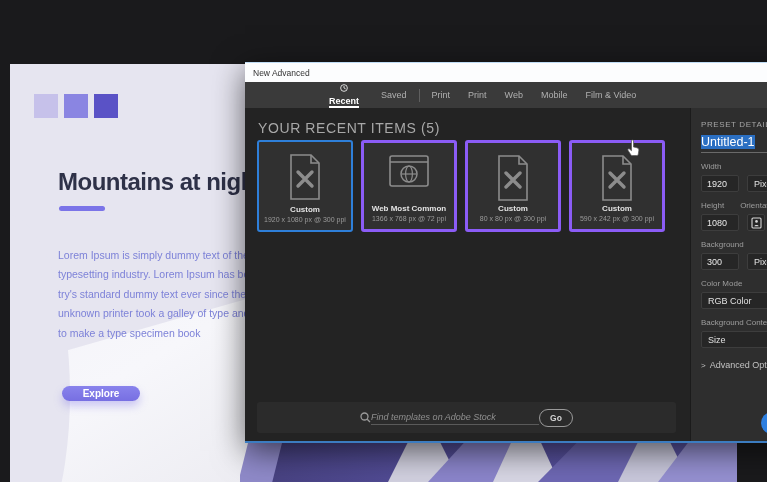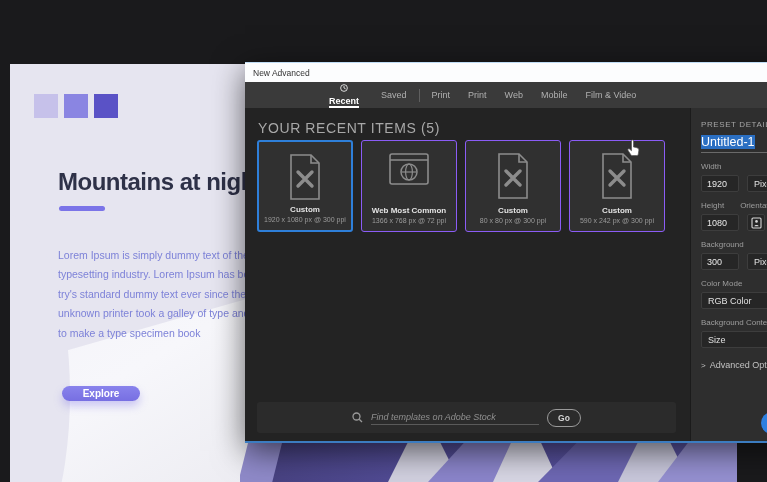--- a/index.html
+++ b/index.html
@@ -56,33 +56,33 @@
   .tab.active { color:#fff; font-weight:700; border-bottom-color:#fff;flex-direction:column; }
   .tab-divider { width:1px; height:13px; background:#5f5f5f; align-self:center; }
   .m22{margin-right:22px}.m12{margin-right:12px}.m18{margin-right:18px}
 
   .dialog-body { flex:1; display:flex; min-height:0; }
   .main-area { width:445px; background:#232323; position:relative; flex:0 0 auto; }
   .recent-header { position:absolute; left:13px; top:12px; font-size:14px;
     letter-spacing:.6px; color:#a8a8a8; }
   .cards { position:absolute; left:12px; top:32px; width:420px;
     display:grid; grid-template-columns:repeat(4,96px); gap:8px; }
-  .card { width:96px; height:92px; background:#303030; border:1px solid #8b5cf6;
+  .card { width:96px; height:92px; background:#303030; border:3px solid #8b5cf6;
     border-radius:3px; display:flex; flex-direction:column; align-items:center;
     justify-content:flex-end; padding-bottom:7px; position:relative; }
   .card.selected { border:2px solid #2e7fd9; }
   .card .icon-wrap { position:absolute; top:11px; left:0; right:0;
     display:flex; justify-content:center; }
   .card-title { font-size:8px; font-weight:700; color:#e3e3e3; margin-bottom:2px;
     text-align:center; }
   .card-sub { font-size:7px; color:#9b9b9b; text-align:center; }
 
   .search-footer { position:absolute; left:12px; right:14px; bottom:8px; height:31px;
     background:#2b2b2b; border-radius:3px; display:flex; align-items:center;
-    justify-content:center; gap:8px; }
+    justify-content:center; gap:0; }
   .search-input { width:168px; background:transparent; border:none;
     border-bottom:1px solid #5a5a5a; color:#c9c9c9; font-size:9px;
     font-style:italic; padding:2px 0; outline:none; font-family:"Liberation Sans",sans-serif; }
   .search-input::placeholder { color:#8f8f8f; font-style:italic; }
   .go-btn { border:1px solid #9a9a9a; border-radius:10px; background:transparent;
     color:#d4d4d4; font-size:8.5px; font-weight:700; padding:3px 10px; }
 
   .preset-panel { flex:1; background:#2e2e2e; border-left:1px solid #1b1b1b;
     padding:12px 0 0 10px; position:relative; min-width:120px; }
   .preset-header { font-size:8px; letter-spacing:.6px; color:#a5a5a5; margin-bottom:6px; }

